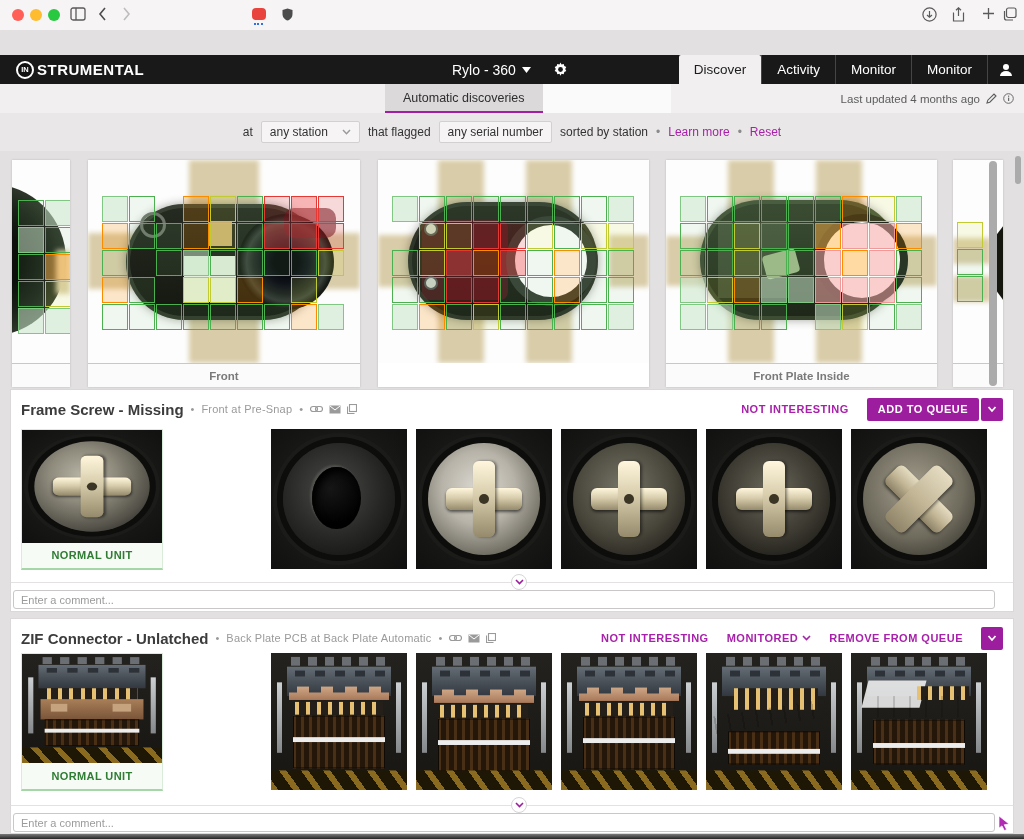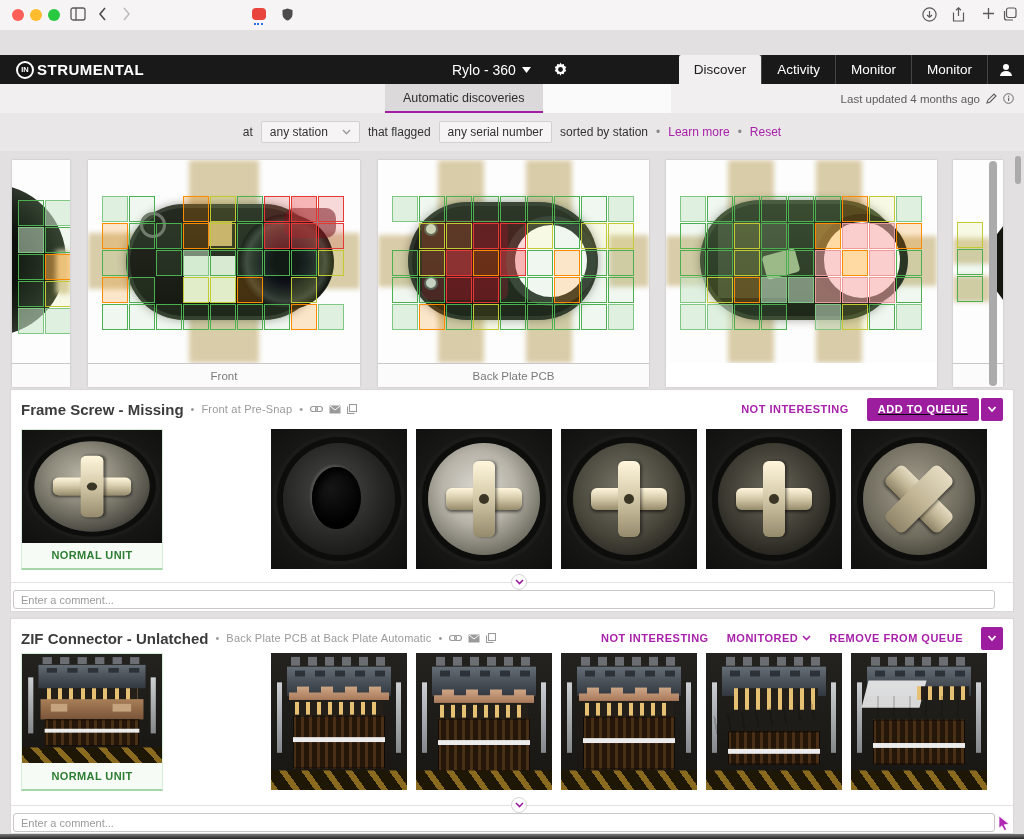--- a/index.html
+++ b/index.html
@@ -66,41 +66,41 @@
   .fdot { color:#8a8a8a; }
 
   
   #content { left:0; top:151px; width:1024px; height:688px; background:#e2e0e0; }
 
   
   .car-card { position:absolute; top:9px; height:227px; background:#fff;
               box-shadow:0 0 2px rgba(0,0,0,.18); }
   .car-img { position:relative; width:100%; height:203px; overflow:hidden; background:#fdfdfd; }
   .car-cap { height:24px; border-top:1px solid #c9c7c7; display:flex; align-items:center;
-             justify-content:center; font-size:11.5px; color:#7a7a7a; background:#fcfbfb; }
+             justify-content:center; font-size:11.5px; color:#7a7a7a; background:#fcfbfb;font-weight:bold; }
   .blurwrap { position:absolute; inset:0; filter:blur(2.5px); }
   .fixt { position:absolute; background:#d9cca8; }
   .pill { position:absolute; border-radius:70px; }
   .gcell { position:absolute; width:26px; height:26px; }
 
   
   .panel { position:absolute; left:10px; width:1004px; background:#fff;
            border:1px solid #dad8d8; }
   .panel-head { display:flex; align-items:center; height:30px; padding:0 10px; gap:7px; }
   .p-title { font-size:15px; font-weight:bold; color:#3c3c3c; }
   .p-dot { color:#9a9a9a; font-size:11px; }
   .p-ctx { font-size:11px; color:#9a9a9a; letter-spacing:.2px; }
   .p-icons { display:flex; gap:6px; align-items:center; }
   .p-actions { margin-left:auto; display:flex; align-items:center; gap:18px; }
   .txt-link { color:#a821aa; font-size:11px; font-weight:bold; letter-spacing:.5px; }
   .btn { background:#9c1d9e; color:#fff; font-size:11px; font-weight:bold; letter-spacing:.5px;
          border:none; border-radius:2px; height:23px; padding:0 11px;
          display:flex; align-items:center; font-family:"Liberation Sans",sans-serif; }
   .btn.chev { padding:0 6px; }
-  .btn-group { display:flex; gap:2px;text-decoration:underline; }
+  .btn-group { display:flex; gap:2px; }
   .mon-group { display:flex; align-items:center; gap:4px; }
 
   .tile { position:absolute; overflow:hidden; background:#161616; }
   .tile-canvas { position:absolute; left:0; top:0; width:136px; height:140px; transform-origin:0 0; }
   .normal-card { position:absolute; border:1px solid #d9ecd9; background:#f6fbf6;
                  border-bottom:2px solid #a5d6a7; }
   .normal-img { position:relative; overflow:hidden; background:#161616; }
   .normal-label { display:flex; align-items:center; justify-content:center;
                   color:#2e7d32; font-weight:bold; font-size:11px; letter-spacing:.4px; }
 
@@ -383,21 +383,20 @@
             <div class="gcell" style="left: 14px; top: 144px; border: 1px solid rgb(129, 199, 132); background: rgba(200, 230, 201, 0.55);"></div>
             <div class="gcell" style="left: 41px; top: 144px; border: 1px solid rgb(251, 140, 0); background: rgba(251, 140, 0, 0.2);"></div>
             <div class="gcell" style="left: 68px; top: 144px; border: 1px solid rgb(76, 175, 80); background: rgba(129, 199, 132, 0.1);"></div>
             <div class="gcell" style="left: 95px; top: 144px; border: 1px solid rgb(192, 202, 51); background: rgba(212, 225, 87, 0.14);"></div>
             <div class="gcell" style="left: 122px; top: 144px; border: 1px solid rgb(76, 175, 80); background: rgba(129, 199, 132, 0.1);"></div>
             <div class="gcell" style="left: 149px; top: 144px; border: 1px solid rgb(76, 175, 80); background: rgba(129, 199, 132, 0.1);"></div>
             <div class="gcell" style="left: 176px; top: 144px; border: 1px solid rgb(76, 175, 80); background: rgba(129, 199, 132, 0.1);"></div>
             <div class="gcell" style="left: 203px; top: 144px; border: 1px solid rgb(76, 175, 80); background: rgba(129, 199, 132, 0.1);"></div>
             <div class="gcell" style="left: 230px; top: 144px; border: 1px solid rgb(129, 199, 132); background: rgba(200, 230, 201, 0.55);"></div>
           </div>
-          <div class="car-cap">Back Plate PCB</div>
         </div>
         <div class="car-card" style="left: 666px; width: 271px;">
           <div class="car-img">
             <div class="blurwrap">
               <div class="fixt" style="left: 62px; top: 0px; width: 46px; height: 68px;"></div>
               <div class="fixt" style="left: 150px; top: 0px; width: 46px; height: 68px;"></div>
               <div class="fixt" style="left: 62px; top: 132px; width: 46px; height: 71px;"></div>
               <div class="fixt" style="left: 150px; top: 132px; width: 46px; height: 71px;"></div>
               <div class="fixt" style="left: 0px; top: 76px; width: 42px; height: 50px;"></div>
               <div class="fixt" style="left: 229px; top: 76px; width: 42px; height: 50px;"></div>
@@ -444,20 +443,21 @@
             <div class="gcell" style="left: 230px; top: 117px; border: 1px solid rgb(76, 175, 80); background: rgba(129, 199, 132, 0.1);"></div>
             <div class="gcell" style="left: 14px; top: 144px; border: 1px solid rgb(129, 199, 132); background: rgba(200, 230, 201, 0.55);"></div>
             <div class="gcell" style="left: 41px; top: 144px; border: 1px solid rgb(129, 199, 132); background: rgba(200, 230, 201, 0.55);"></div>
             <div class="gcell" style="left: 68px; top: 144px; border: 1px solid rgb(76, 175, 80); background: rgba(129, 199, 132, 0.1);"></div>
             <div class="gcell" style="left: 95px; top: 144px; border: 1px solid rgb(76, 175, 80); background: rgba(129, 199, 132, 0.1);"></div>
             <div class="gcell" style="left: 149px; top: 144px; border: 1px solid rgb(129, 199, 132); background: rgba(200, 230, 201, 0.55);"></div>
             <div class="gcell" style="left: 176px; top: 144px; border: 1px solid rgb(192, 202, 51); background: rgba(212, 225, 87, 0.14);"></div>
             <div class="gcell" style="left: 203px; top: 144px; border: 1px solid rgb(76, 175, 80); background: rgba(129, 199, 132, 0.1);"></div>
             <div class="gcell" style="left: 230px; top: 144px; border: 1px solid rgb(129, 199, 132); background: rgba(200, 230, 201, 0.55);"></div>
           </div>
+          <div class="car-cap">Front Plate Inside</div>
         </div>
         <div class="car-card" style="left: 953px; width: 50px;">
           <div class="car-img">
             <div class="blurwrap">
               <div class="fixt" style="left: 0px; top: 78px; width: 38px; height: 26px;"></div>
               <div class="fixt" style="left: 0px; top: 116px; width: 38px; height: 26px;"></div>
             </div>
             <div style="left: 36px; top: 48px; width: 110px; height: 110px; border-radius: 50%; position: absolute; background: rgb(21, 23, 15);"></div>
             <div class="gcell" style="left: 4px; top: 62px; border: 1px solid rgb(192, 202, 51); background: rgba(212, 225, 87, 0.14);"></div>
             <div class="gcell" style="left: 4px; top: 89px; border: 1px solid rgb(76, 175, 80); background: rgba(129, 199, 132, 0.1);"></div>

